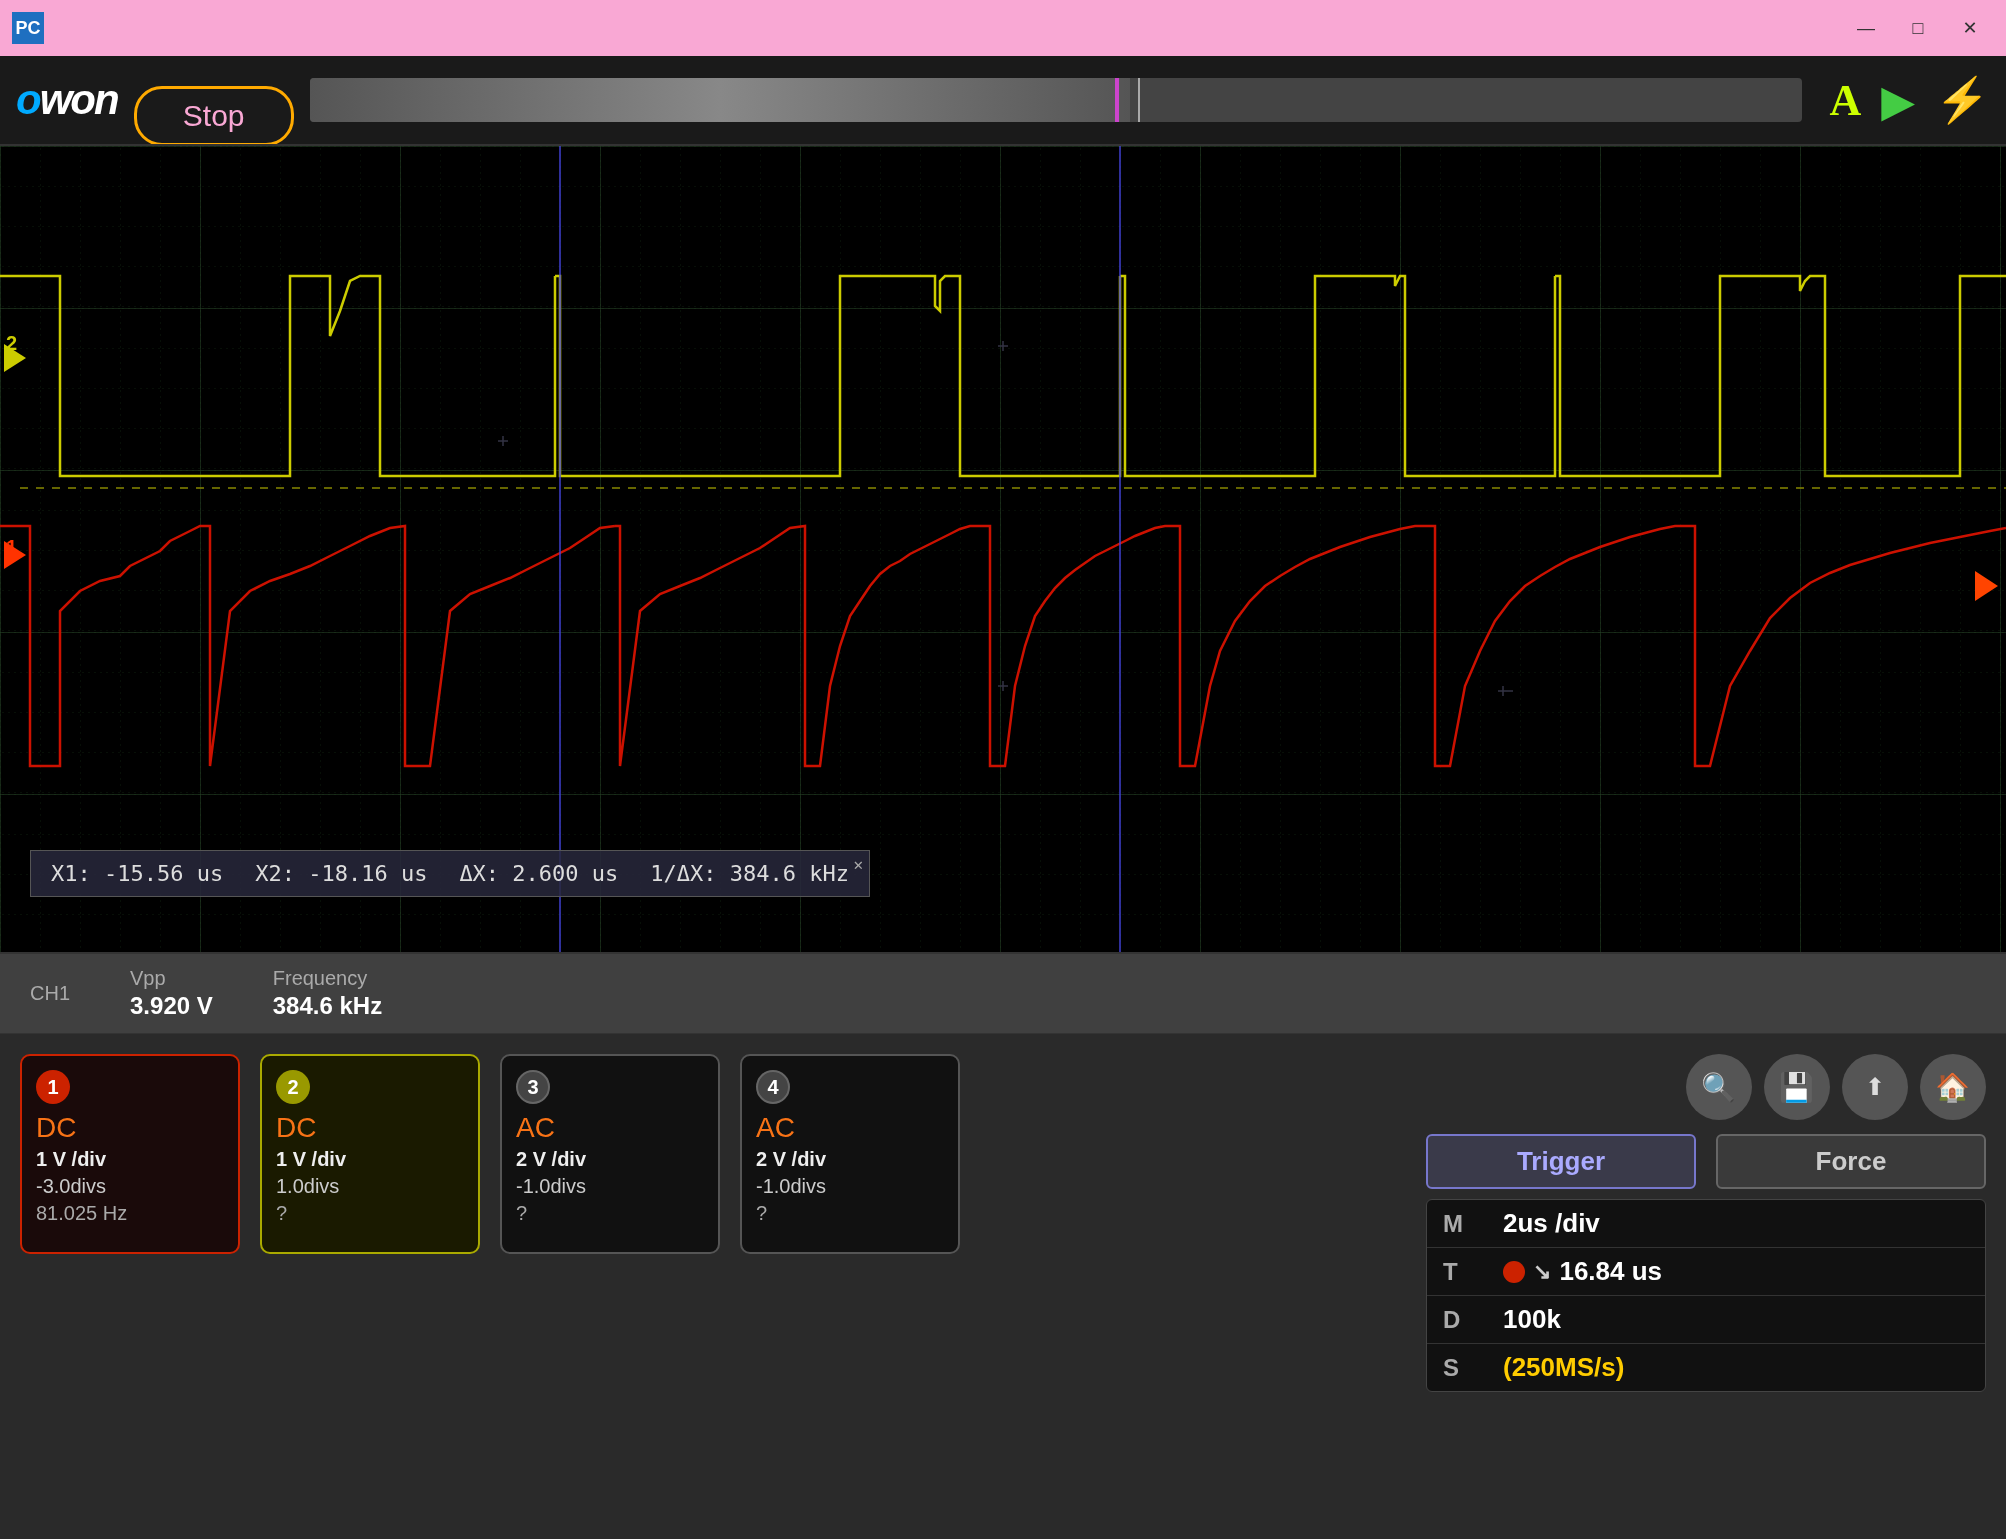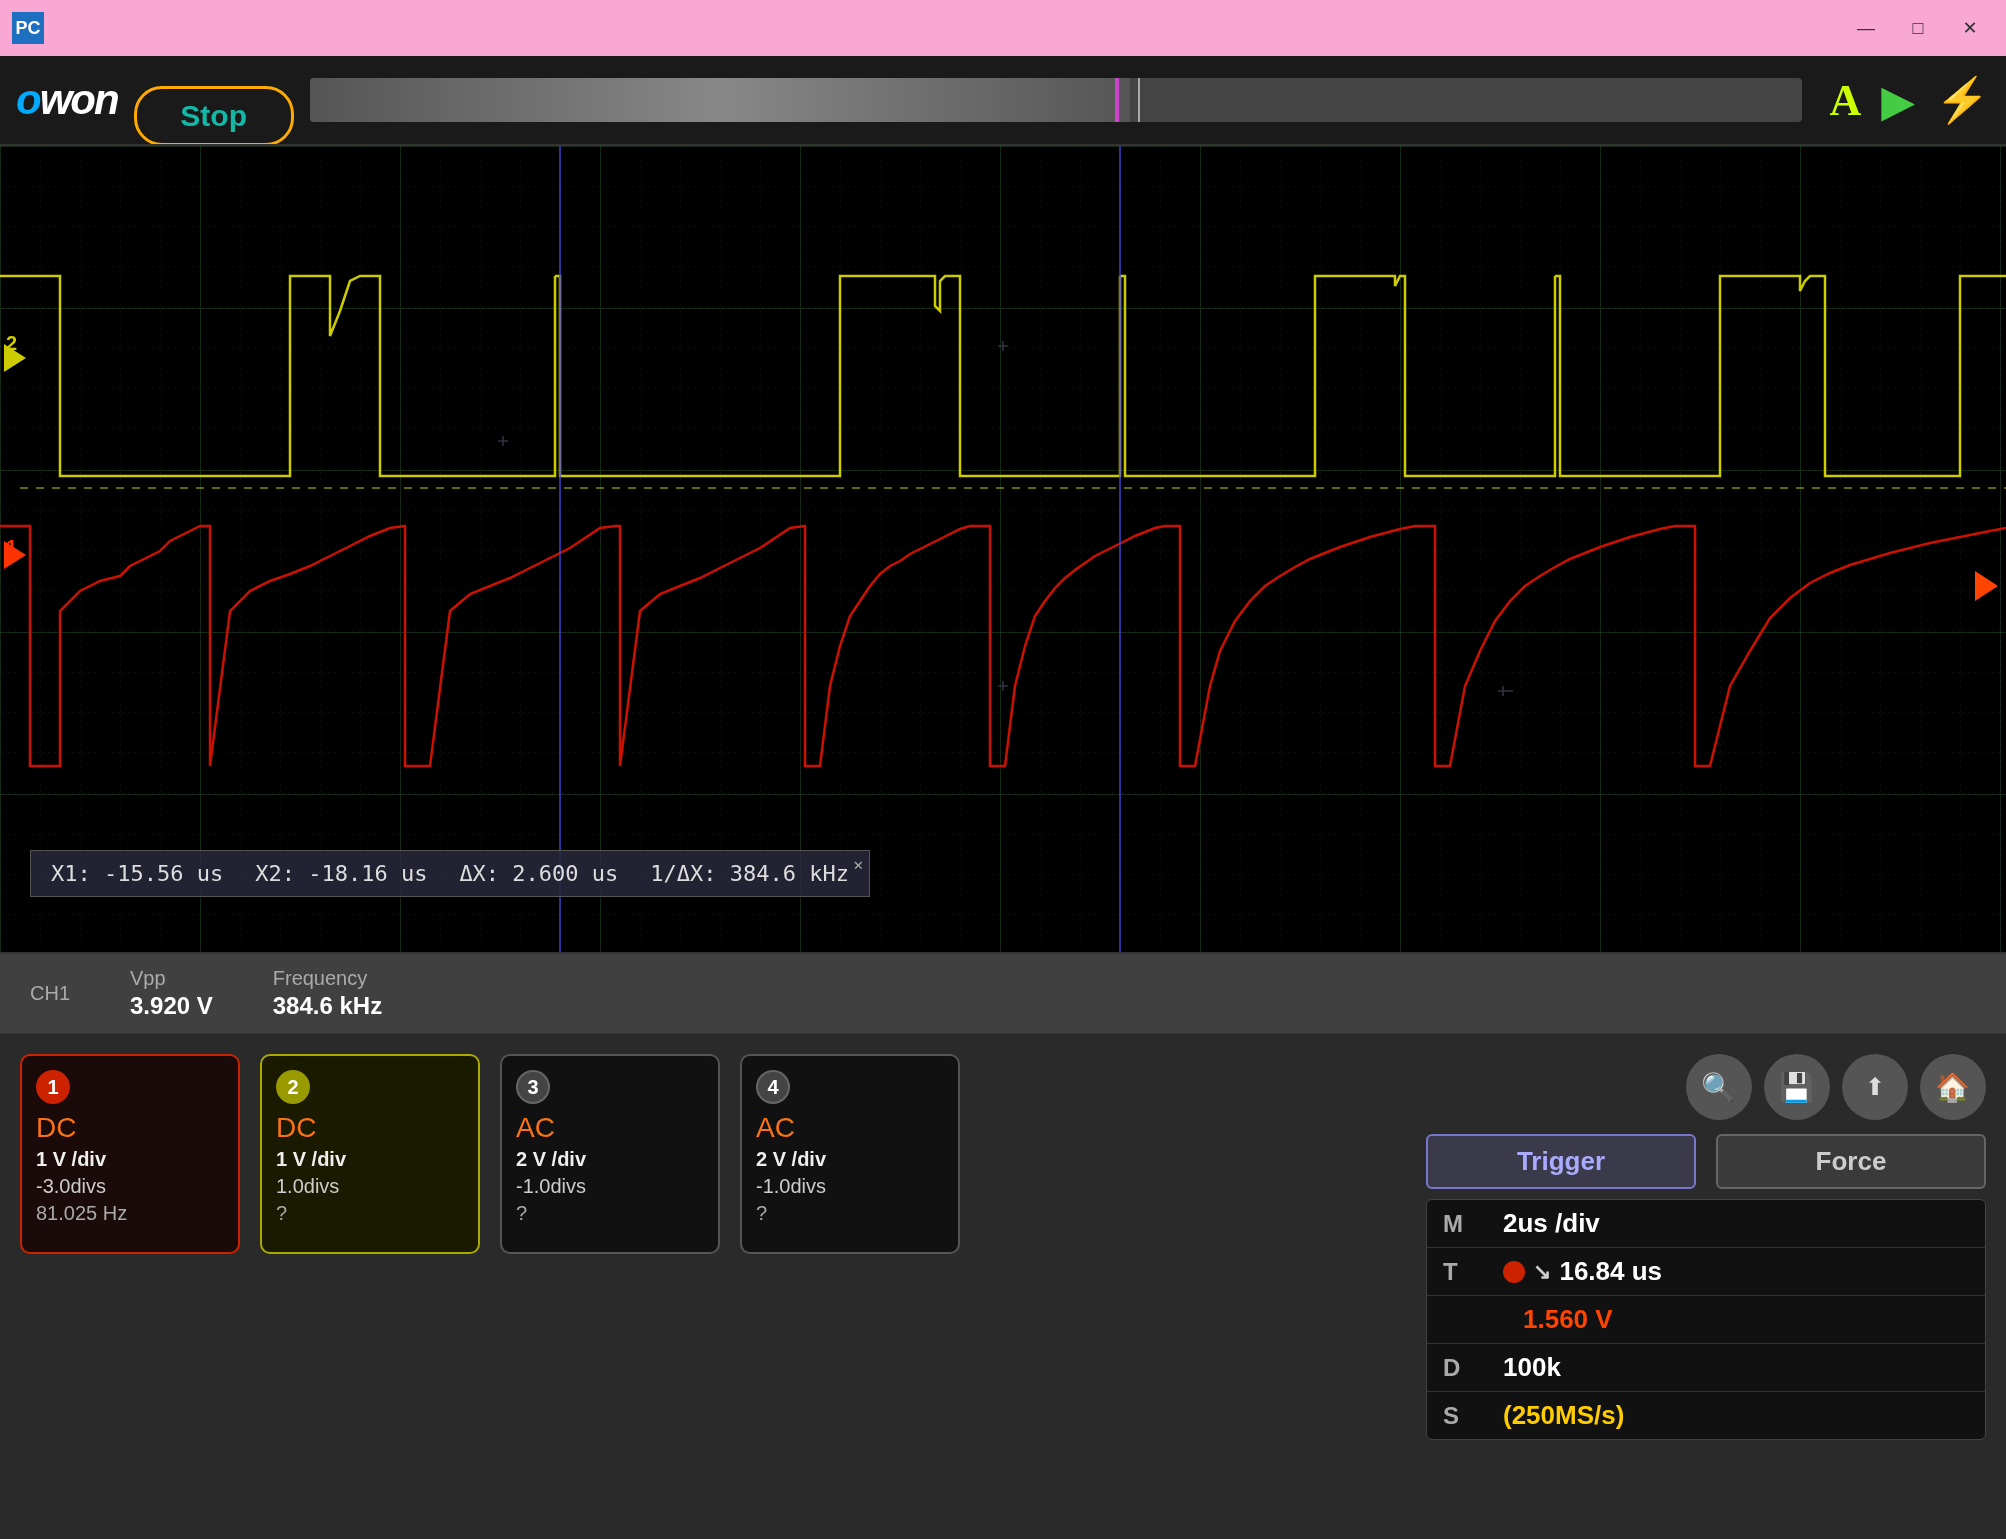--- a/index.html
+++ b/index.html
@@ -71,23 +71,23 @@
       color: white;
       letter-spacing: -2px;
       font-style: italic;
     }
     #owon-logo span { color: #00aaff; }
     #stop-button {
       background: #1a1a1a;
       border: 3px solid #ffaa00;
       border-radius: 28px;
       padding: 10px 28px;
-      color: #14b8a6;
+      color: #f9a8d4;
       font-size: 30px;
-      font-weight: bold;
+      font-weight: normal;
       cursor: pointer;
       min-width: 160px;
       text-align: center;
       margin-top: 32px;
     }
     #progress-bar-container {
       flex: 1;
       height: 44px;
       background: #444;
       border-radius: 4px;
@@ -724,24 +724,20 @@
       </div>
       <div class="settings-row">
         <span class="settings-key">T</span>
         <span class="settings-val" style="display:flex;align-items:center;gap:8px;">
           <span class="trig-ch-dot"></span>
           <span class="trig-slope">↘</span>
           <span>16.84 us</span>
         </span>
       </div>
       <div class="settings-row">
-        <span class="settings-key" style="width:80px;"></span>
-        <span class="settings-val red">1.560 V</span>
-      </div>
-      <div class="settings-row">
         <span class="settings-key">D</span>
         <span class="settings-val">100k</span>
       </div>
       <div class="settings-row">
         <span class="settings-key">S</span>
         <span class="settings-val accent">(250MS/s)</span>
       </div>
     </div>
   </div>
 </div>

